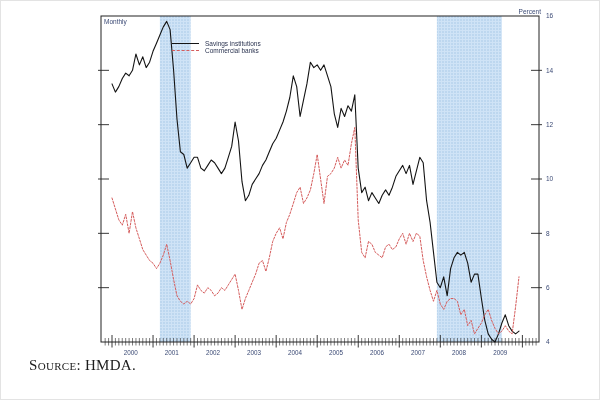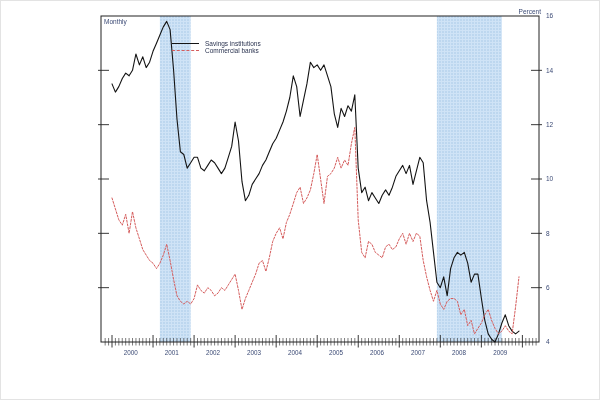--- a/index.html
+++ b/index.html
@@ -197,13 +197,14 @@
     <div class="legend-row">
       <span class="sample solid"></span>
       <span class="legend-label">Savings institutions</span>
     </div>
     <div class="legend-row">
       <span class="sample dashed"></span>
       <span class="legend-label">Commercial banks</span>
     </div>
   </div>
 
+  <div class="source">Source: HMDA.</div>
 </div>
 
 </body></html>

